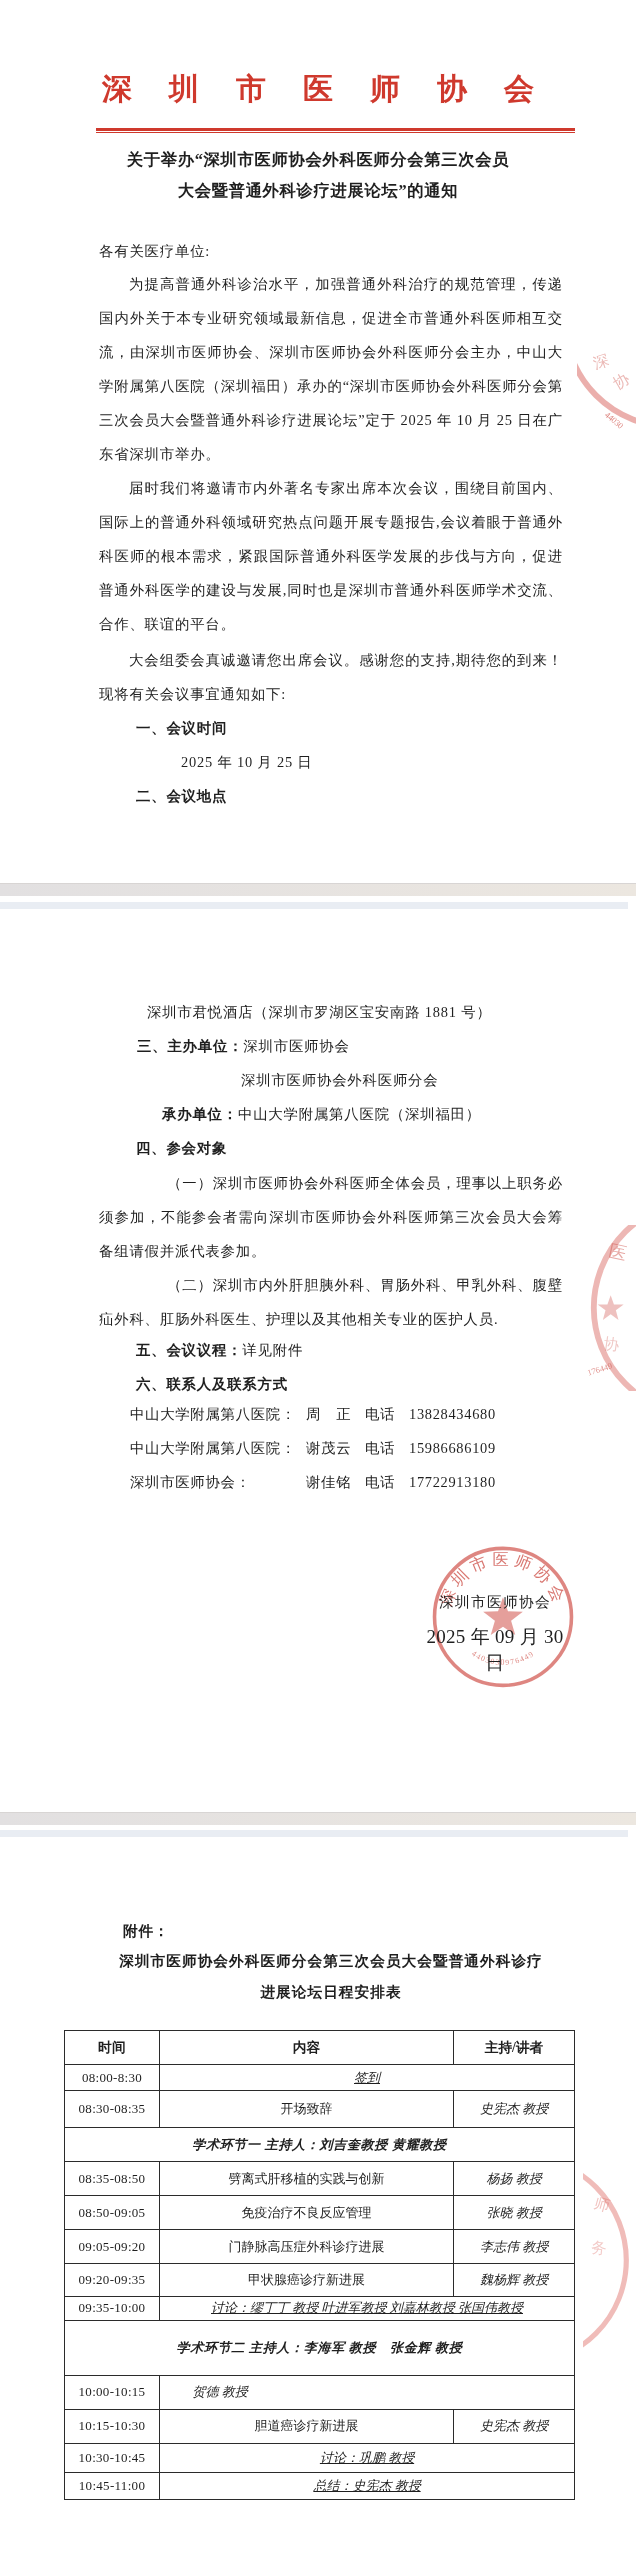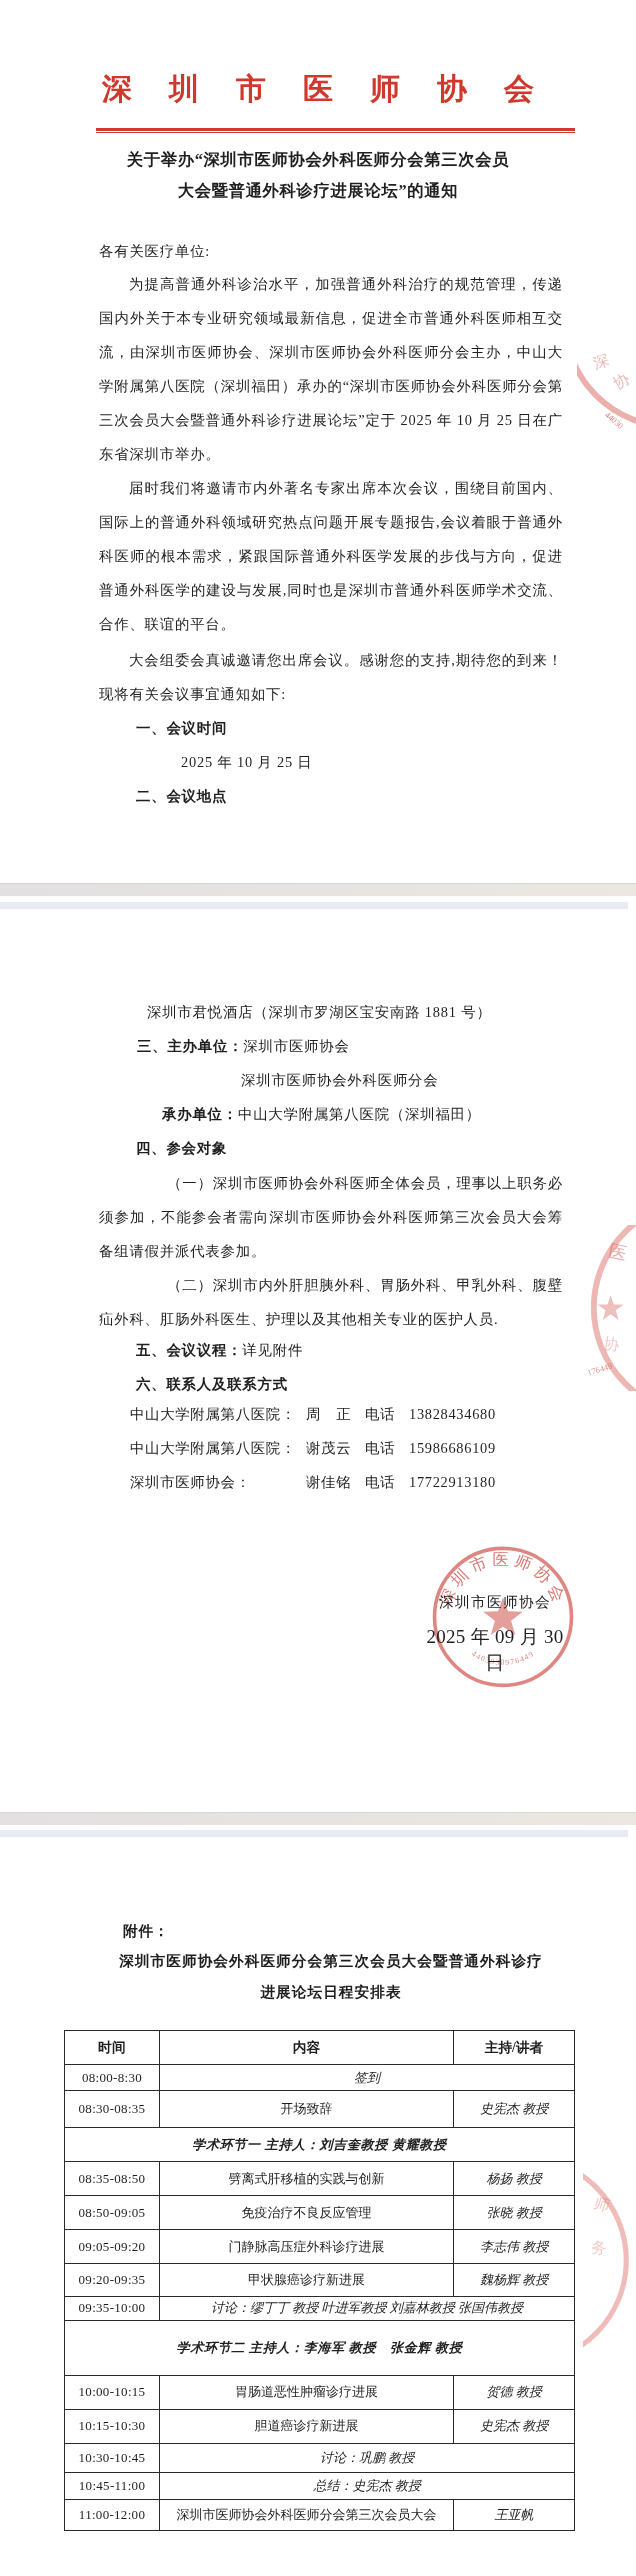--- a/index.html
+++ b/index.html
@@ -55,21 +55,21 @@
     border:1.3px solid #2b2b2b;box-sizing:border-box;
     display:flex;flex-direction:column;
     font-size:13px;z-index:3;background:transparent;
   }
   .srow{display:flex;border-top:1px solid #2b2b2b;box-sizing:border-box;}
   .srow:first-child{border-top:none;}
   .scell{display:flex;align-items:center;justify-content:center;text-align:center;box-sizing:border-box;padding:0 3.9px;}
   .c-time{width:95px;border-right:1px solid #2b2b2b;letter-spacing:0.3px;}
   .c-content{flex:1;border-right:1px solid #2b2b2b;}
   .c-speaker{width:120px;font-style:italic;}
-  .c-merged{flex:1;}
+  .c-merged{flex:1;text-decoration:underline;}
   .c-section{flex:1;font-style:italic;font-weight:600;letter-spacing:0.7px;}
   .kai{font-style:italic;}
   .hdr .scell{font-weight:bold;font-size:13.7px;}
   .seal-svg{z-index:1;}
 </style>
 </head>
 <body>
 
 <div id="doc">
 
@@ -205,40 +205,34 @@
     </div>
     <div class="srow" style="height:23.5px;">
       <div class="scell c-time">09:35-10:00</div>
       <div class="scell c-merged kai">讨论：缪丁丁 教授 叶进军教授 刘嘉林教授 张国伟教授</div>
     </div>
     <div class="srow" style="height:55px;">
       <div class="scell c-section">学术环节二 主持人：李海军 教授　张金辉 教授</div>
     </div>
     <div class="srow" style="height:34px;">
       <div class="scell c-time">10:00-10:15</div>
-      <div class="scell c-content">胃肠道恶性肿瘤诊疗进展</div>
       <div class="scell c-speaker">贺德 教授</div>
     </div>
     <div class="srow" style="height:34px;">
       <div class="scell c-time">10:15-10:30</div>
       <div class="scell c-content">胆道癌诊疗新进展</div>
       <div class="scell c-speaker">史宪杰 教授</div>
     </div>
     <div class="srow" style="height:29px;">
       <div class="scell c-time">10:30-10:45</div>
       <div class="scell c-merged kai">讨论：巩鹏 教授</div>
     </div>
     <div class="srow" style="height:27px;">
       <div class="scell c-time">10:45-11:00</div>
       <div class="scell c-merged kai">总结：史宪杰 教授</div>
-    </div>
-    <div class="srow" style="height:31px;">
-      <div class="scell c-time">11:00-12:00</div>
-      <div class="scell c-content">深圳市医师协会外科医师分会第三次会员大会</div>
-      <div class="scell c-speaker">王亚帆</div>
     </div>
   </div>
 
   <svg class="abs seal-svg" style="left:583px;top:2169px;" width="53" height="189" viewBox="0 0 82 290">
     <circle cx="-93" cy="140" r="160" fill="none" stroke="#dd6b64" stroke-width="8" opacity="0.45"></circle>
     <text x="16" y="58" font-size="24" fill="#dd6b64" opacity="0.4" transform="rotate(16 16 58)">师</text>
     <text x="12" y="128" font-size="24" fill="#dd6b64" opacity="0.35" transform="rotate(5 12 128)">务</text>
   </svg>
 
 </div>

